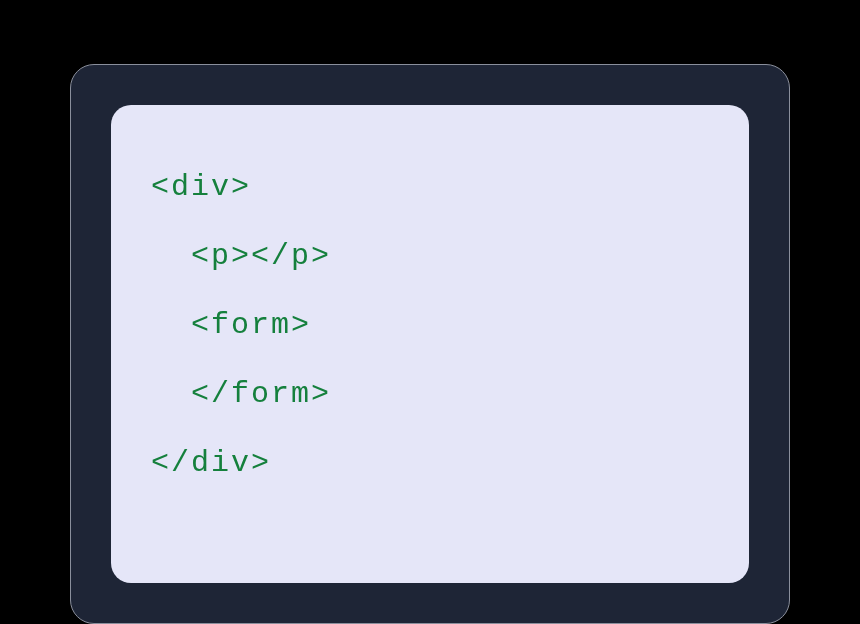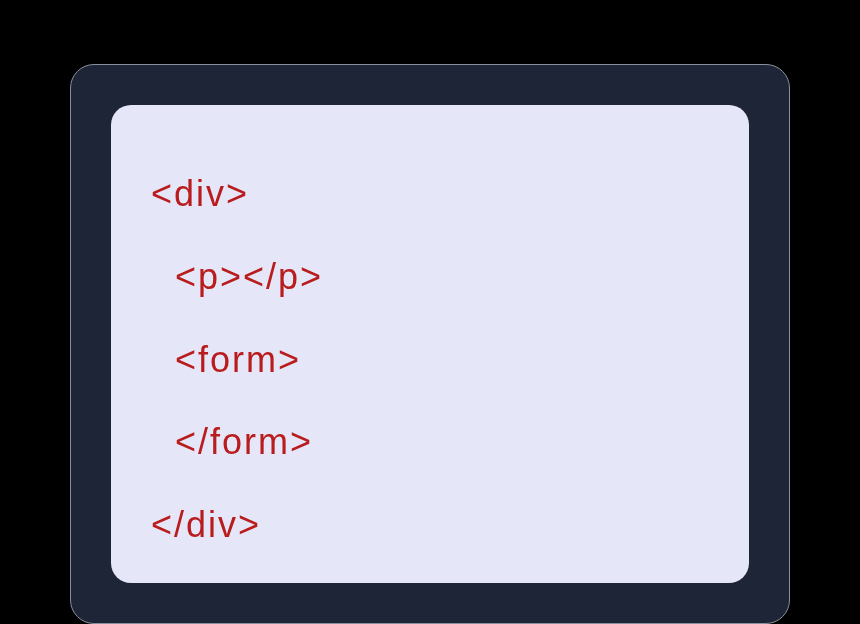--- a/index.html
+++ b/index.html
@@ -29,23 +29,23 @@
     }
     .inner-card {
       width: 100%;
       flex: 1;
       background: #e5e6f8;
       border-radius: 20px;
       padding: 48px 40px;
       overflow: hidden;
     }
     .code-content {
-      font-family: Liberation Sans, sans-serif;
-      font-size: 36px;
-      color: #b91c1c;
+      font-family: Liberation Mono, monospace;
+      font-size: 30px;
+      color: #15803d;
       line-height: 2.3;
       letter-spacing: 2px;
       white-space: pre;
     }
   </style>
 </head>
 <body>
 
 <div class="outer-card">
   <div class="inner-card">

